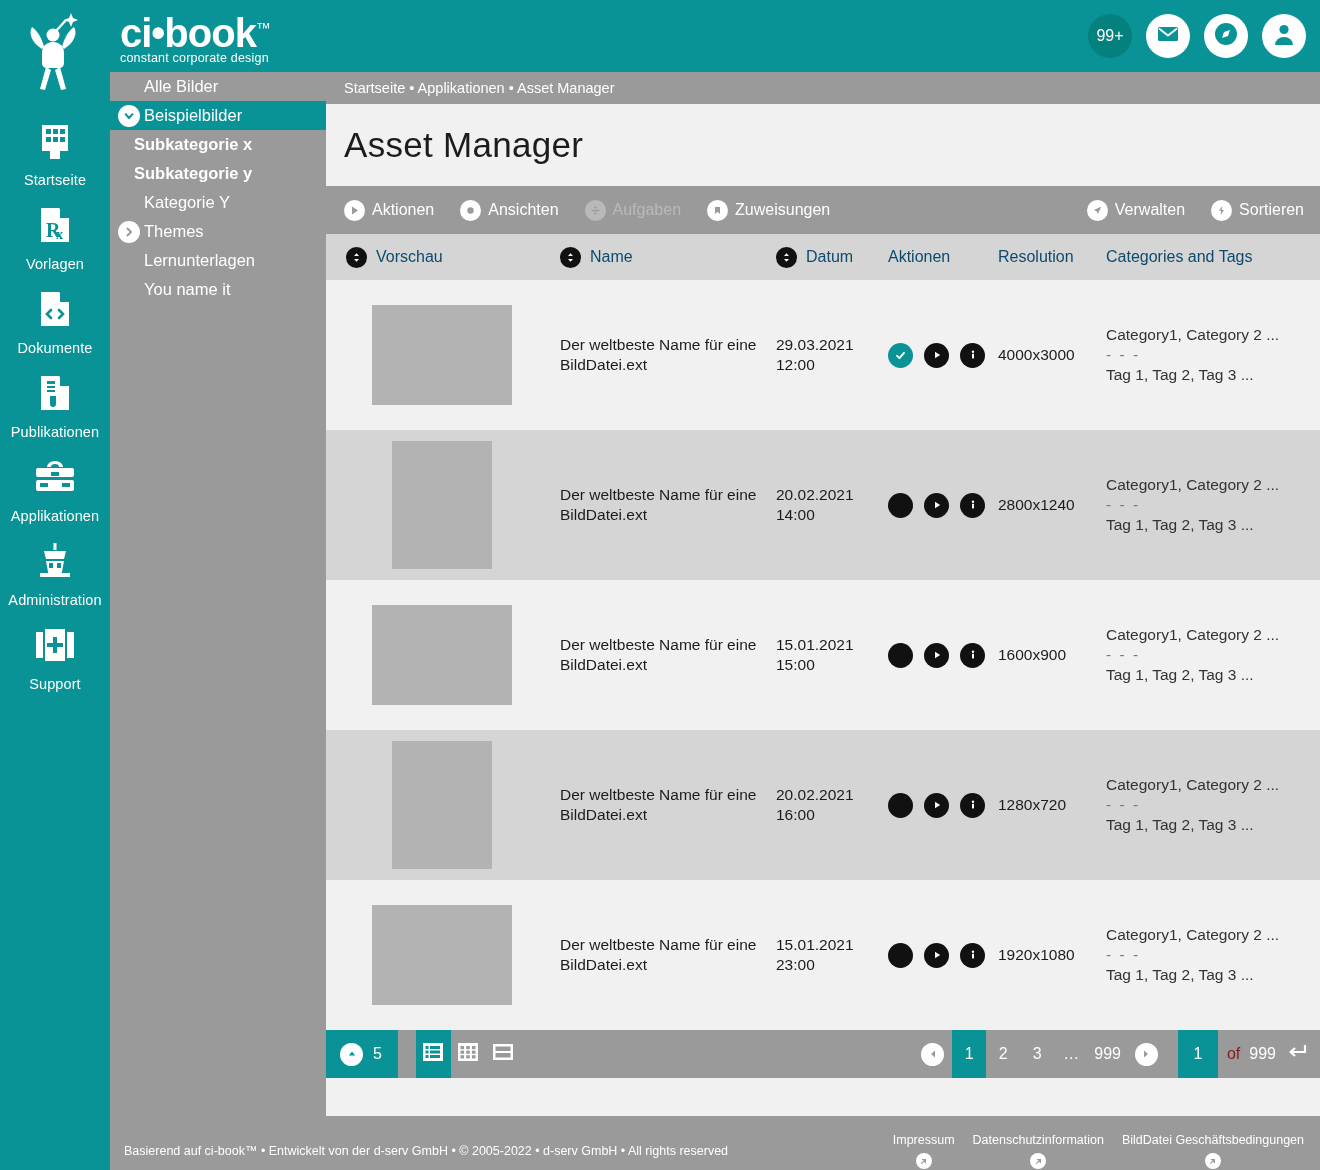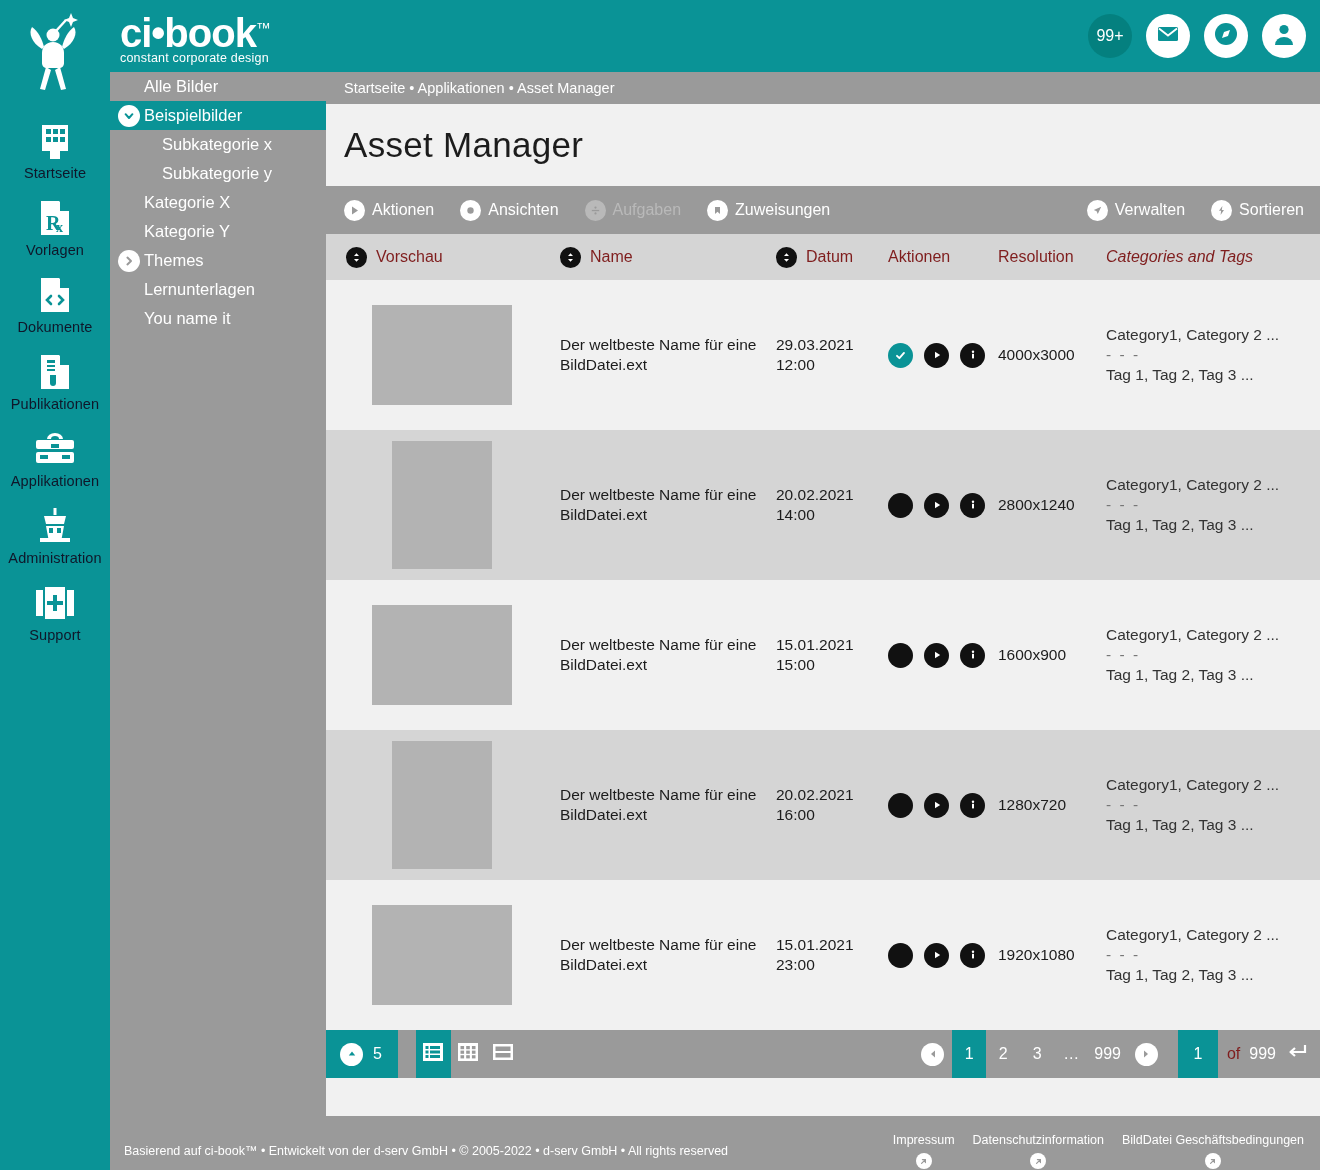--- a/index.html
+++ b/index.html
@@ -17,21 +17,21 @@
     background: var(--teal);
     display: flex; flex-direction: column; align-items: center;
   }
   .rail-logo { width: 110px; height: 100px; display: flex; align-items: center; justify-content: center; }
   .rail-items { margin-top: 10px; width: 110px; }
   .rail-item {
     width: 110px; padding: 10px 0 6px; text-align: center; cursor: pointer;
   }
   .rail-item .ico { display: block; height: 42px; display: flex; align-items: center; justify-content: center; }
   .rail-item .lbl {
-    display: block; color: #0f172a; font-size: 14.5px; margin-top: 3px;
+    display: block; color: #ffffff; font-size: 14.5px; margin-top: 10px;
     letter-spacing: .1px; white-space: nowrap;
   }
 
   
   .topbar {
     position: absolute; left: 110px; top: 0; width: 1210px; height: 72px;
     background: var(--teal);
   }
   .brand { position: absolute; left: 10px; top: 8px; color: #fff; }
   .brand .b1 { font-size: 40px; font-weight: bold; letter-spacing: -1px; line-height: 40px; }
@@ -51,21 +51,21 @@
 
   
   .catpanel {
     position: absolute; left: 110px; top: 72px; width: 216px; height: 1060px;
     background: #9a9a9a;
   }
   .cat {
     height: 29px; display: flex; align-items: center; color: #fff;
     font-size: 16.5px; padding-left: 34px; cursor: pointer; position: relative;
   }
-  .cat.sub { padding-left: 52px; }
+  .cat.sub { padding-left: 24px; font-weight: bold; }
   .cat.active { background: var(--teal); }
   .cat .chev {
     position: absolute; left: 8px; top: 50%; transform: translateY(-50%);
     width: 22px; height: 22px; border-radius: 50%; background: #fff;
     display: flex; align-items: center; justify-content: center;
   }
   .cat.active .chev { background: #fff; }
 
   
   .main { position: absolute; left: 326px; top: 72px; width: 994px; height: 1060px; }
@@ -90,34 +90,34 @@
     width: 21px; height: 21px; border-radius: 50%; background: #fff;
     display: flex; align-items: center; justify-content: center; flex: 0 0 21px;
   }
   .tb-btn.disabled .bico { background: #b9b9b9; }
   .tb-spacer { flex: 1; }
   .tb-btn.right { margin-right: 0; margin-left: 26px; }
 
   
   .thead {
     height: 46px; background: #d5d5d5; display: flex; align-items: center;
-    font-size: 16px; color: #7f1d1d;
+    font-size: 16px; color: #0c4a6e;
   }
   .th { display: flex; align-items: center; gap: 9px; }
   .sort-ico {
     width: 21px; height: 21px; border-radius: 50%; background: #111;
     display: flex; align-items: center; justify-content: center; flex: 0 0 21px;
     cursor: pointer;
   }
   .col-prev  { width: 234px; padding-left: 20px; }
   .col-name  { width: 216px; }
   .col-date  { width: 112px; }
   .col-act   { width: 110px; }
   .col-res   { width: 108px; }
-  .col-tags  { width: 210px; font-style: italic; }
+  .col-tags  { width: 210px; }
 
   .rows { height: 750px; overflow: hidden; }
   .row { height: 150px; display: flex; align-items: center; font-size: 15.5px; color: #1c1c1c; }
   .row.odd  { background: #f1f1f1; }
   .row.even { background: #d5d5d5; }
   .thumb-cell { width: 234px; display: flex; align-items: center; padding-left: 20px; }
   .thumb { background: #b3b3b3; }
   .thumb.land { width: 140px; height: 100px; margin-left: 26px; }
   .thumb.port { width: 100px; height: 128px; margin-left: 46px; }
   .cell-name { width: 216px; line-height: 20px; padding-right: 8px; }
@@ -347,23 +347,20 @@
           </span>
           <span>Beispielbilder</span>
         </div>
         <div class="cat sub">
           <span>Subkategorie x</span>
         </div>
         <div class="cat sub">
           <span>Subkategorie y</span>
         </div>
         <div class="cat">
-          <span>Kategorie X</span>
-        </div>
-        <div class="cat">
           <span>Kategorie Y</span>
         </div>
         <div class="cat">
           <span class="chev">
             <svg width="12" height="12" viewBox="0 0 12 12">
               <path d="M4.4 2.6 L8 6 L4.4 9.4" stroke="#9a9a9a" stroke-width="2" fill="none" stroke-linecap="round" stroke-linejoin="round"></path>
             </svg>
           </span>
           <span>Themes</span>
         </div>

